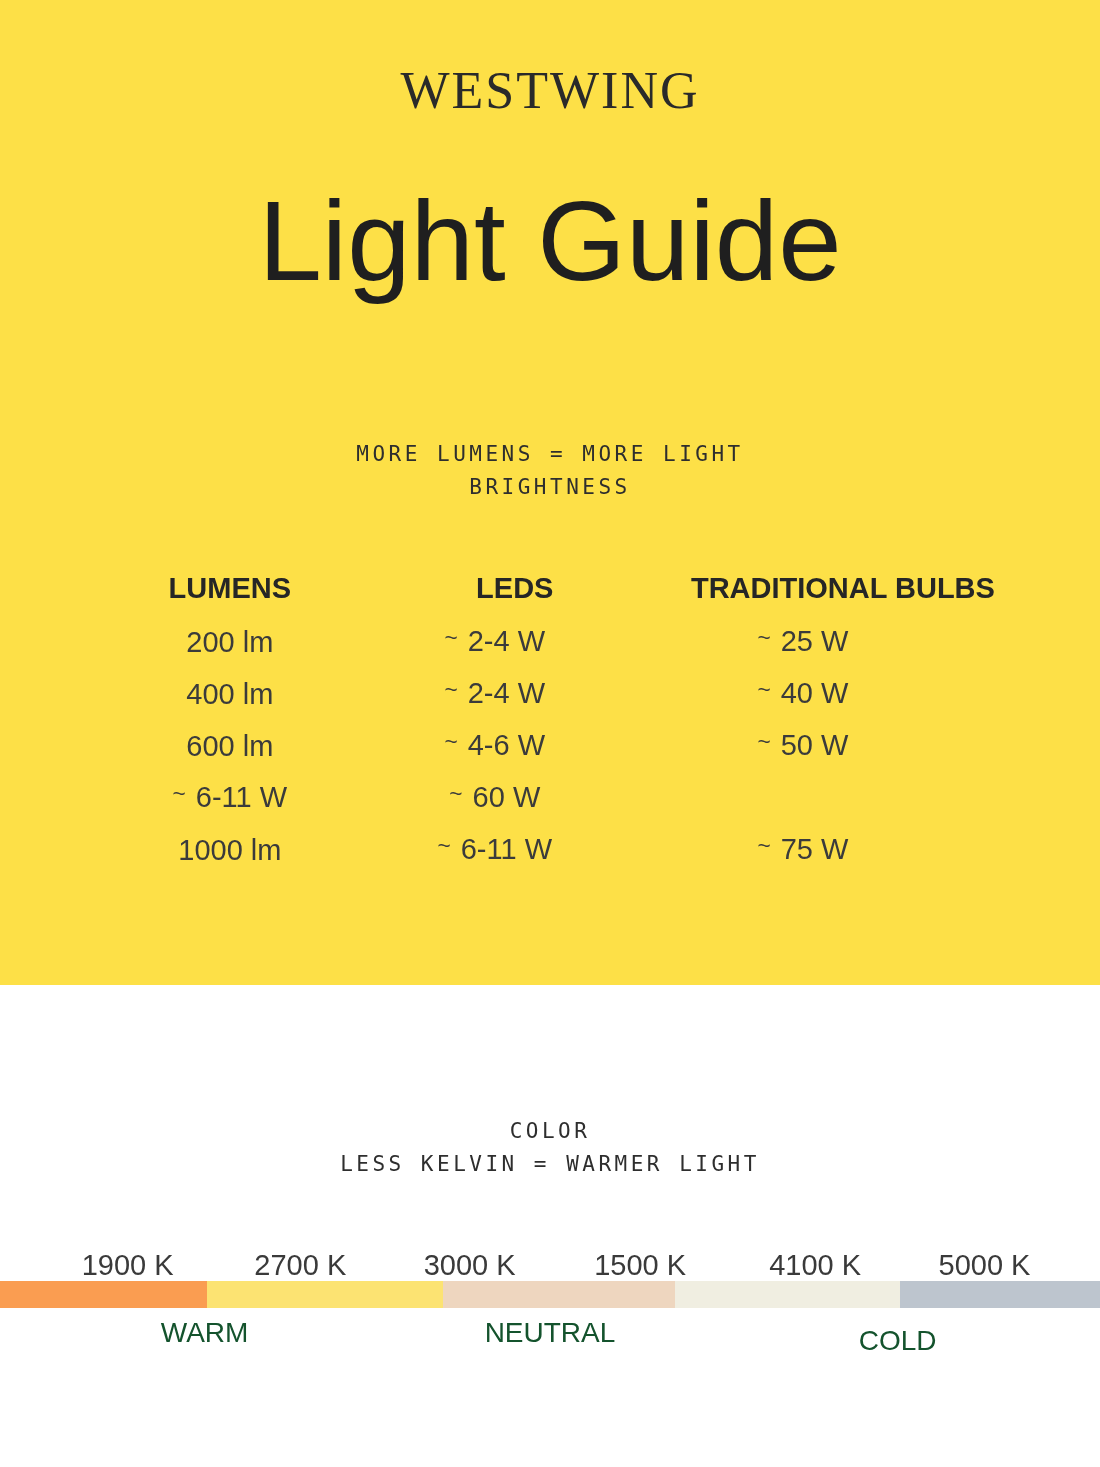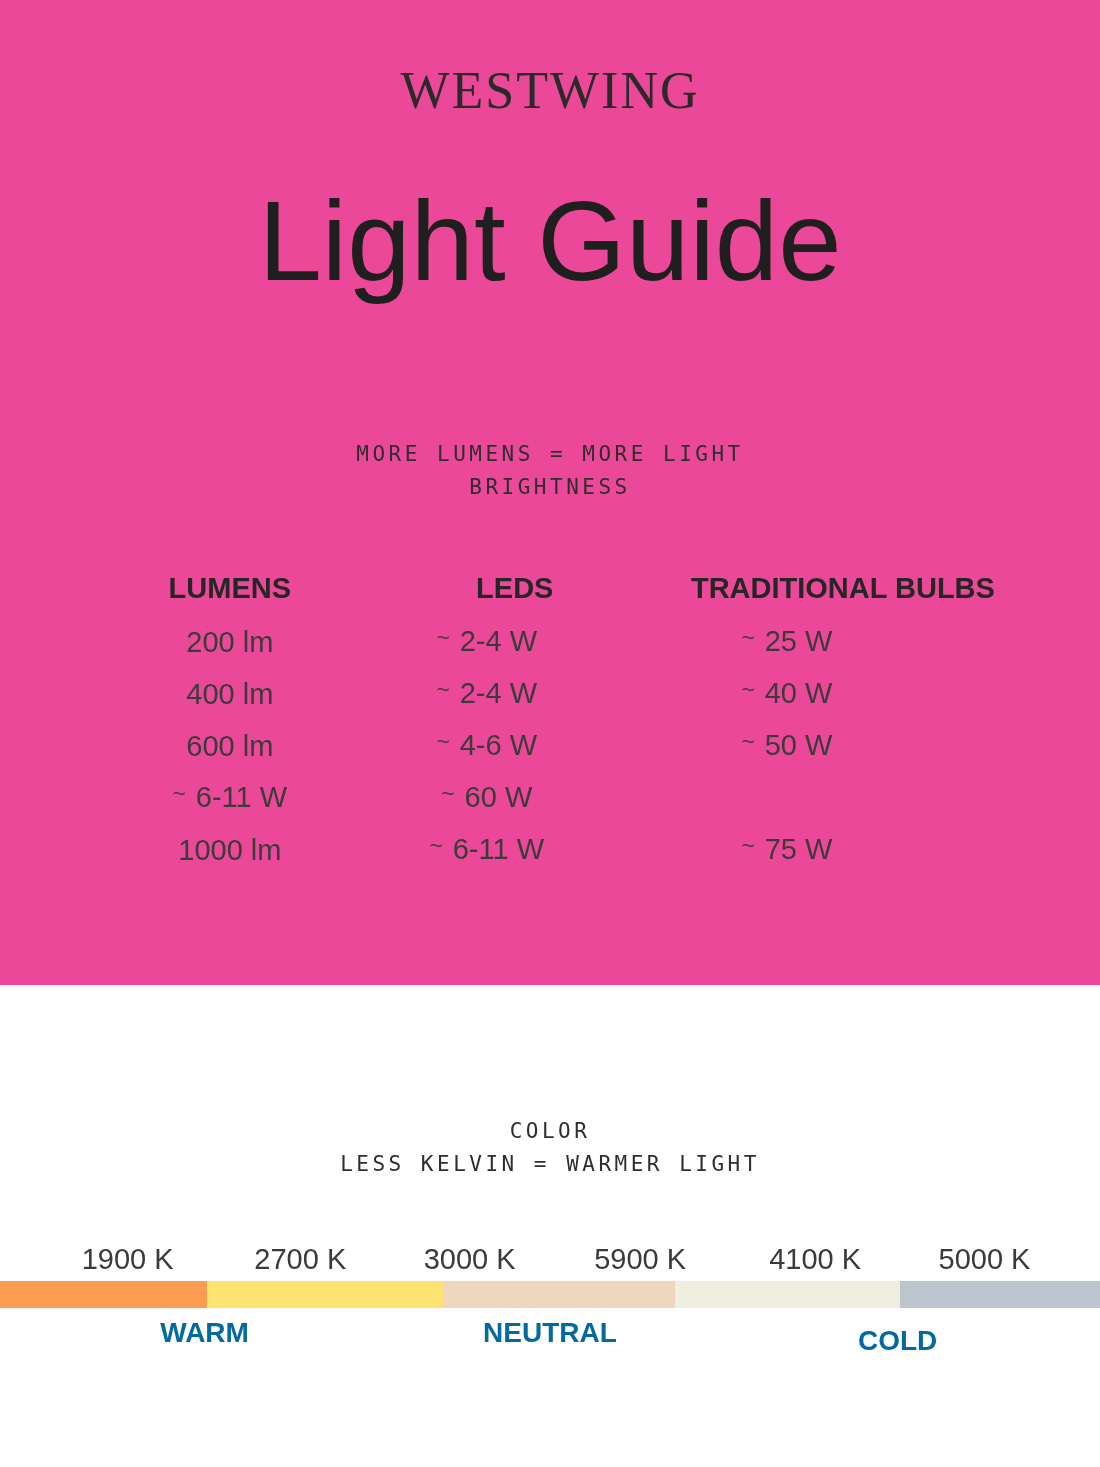--- a/index.html
+++ b/index.html
@@ -56,67 +56,67 @@
     grid-template-columns: 33.3% 23.8% 42.9%;
     align-items: center;
   }
   .thead {
     font-weight: 700;
     color: #262626;
     height: 40px;
     margin-bottom: 8px;
     gap: 28px;
   }
-  .trow { height: 52px; color: #3b3b3b; }
+  .trow { height: 52px; color: #3b3b3b; gap: 8px; }
   .cell { text-align: center; }
   .approx {
     display: inline-block;
     font-size: 0.78em;
     vertical-align: 0.28em;
     margin-right: 2px;
   }
   .kelvin-row {
     position: relative;
     height: 38px;
     margin-top: 50px;
     font-size: 29px;
     color: #3a3a3a;
   }
   .kelvin-label {
     position: absolute;
     transform: translateX(-50%);
-    top: 12px;
+    top: 18px;
     white-space: nowrap;
   }
   .color-bar {
     display: flex;
     height: 27px;
     margin-top: 12px;
     width: 100%;
   }
   .bar-segment { height: 100%; flex: 0 0 auto; }
   .temp-row {
     position: relative;
     height: 38px;
     margin-top: 9px;
     font-size: 28px;
-    font-weight: 700;
-    color: #0369a1;
+    font-weight: 400;
+    color: #14532d;
   }
   .temp-label {
     position: absolute;
     transform: translateX(-50%);
     top: 0;
     white-space: nowrap;
   }
 </style>
 </head>
 <body>
 
-<div class="section-top" style="background: #ec4899;">
+<div class="section-top" style="background: #fde047;">
   <div class="logo">WESTWING</div>
   <h1 class="title">Light Guide</h1>
 
   <div class="mono-block mono-top">
     <div>MORE LUMENS = MORE LIGHT</div>
     <div>BRIGHTNESS</div>
   </div>
 
   <div class="lumens-table">
     <div class="thead">
@@ -156,21 +156,21 @@
 <div class="section-bottom" style="background: rgb(255, 255, 255);">
   <div class="mono-block mono-bottom">
     <div>COLOR</div>
     <div>LESS KELVIN = WARMER LIGHT</div>
   </div>
 
   <div class="kelvin-row" id="kelvin-row">
       <span class="kelvin-label" style="left: 11.6%;">1900 K</span>
       <span class="kelvin-label" style="left: 27.3%;">2700 K</span>
       <span class="kelvin-label" style="left: 42.7%;">3000 K</span>
-      <span class="kelvin-label" style="left: 58.2%;">5900 K</span>
+      <span class="kelvin-label" style="left: 58.2%;">1500 K</span>
       <span class="kelvin-label" style="left: 74.1%;">4100 K</span>
       <span class="kelvin-label" style="left: 89.5%;">5000 K</span>
     </div>
   <div class="color-bar" id="color-bar">
       <div class="bar-segment" style="width: 18.8%; background: rgb(250, 157, 81);"></div>
       <div class="bar-segment" style="width: 21.5%; background: rgb(252, 227, 114);"></div>
       <div class="bar-segment" style="width: 21.1%; background: rgb(238, 214, 191);"></div>
       <div class="bar-segment" style="width: 20.4%; background: rgb(240, 238, 225);"></div>
       <div class="bar-segment" style="width: 18.2%; background: rgb(189, 197, 206);"></div>
     </div>

